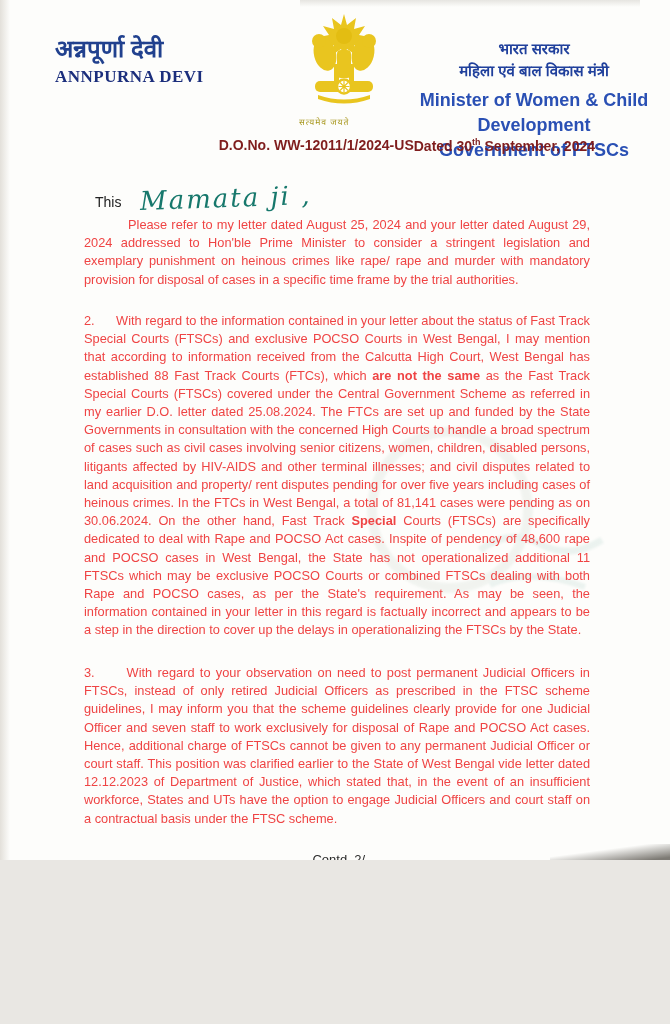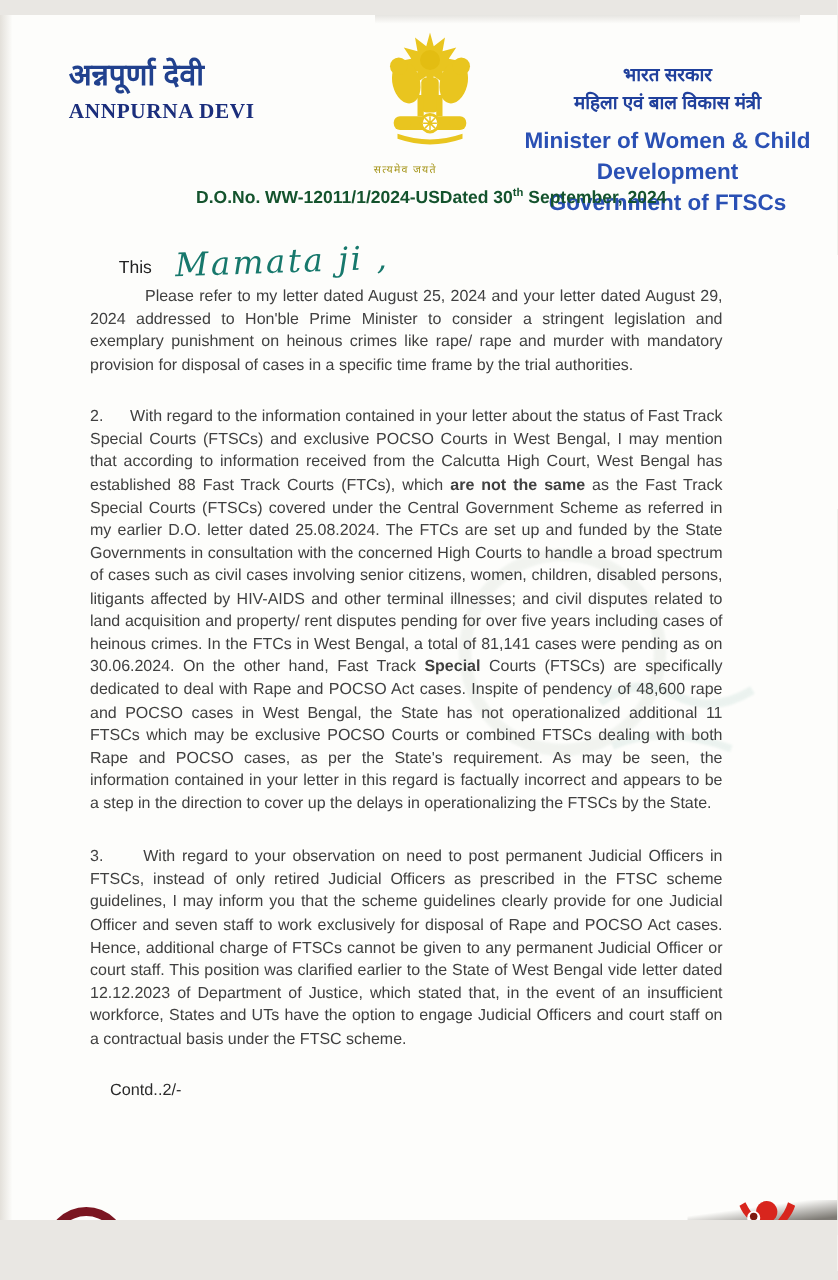--- a/index.html
+++ b/index.html
@@ -1,17 +1,17 @@
 <!DOCTYPE html>
 <html><head>
 <meta charset="utf-8">
 <style>
   html,body{margin:0;padding:0;background:#e9e7e3;}
   .page{
-    position:relative;width:670px;height:964px;margin:12px auto;
+    position:relative;width:670px;height:860px;margin:0 auto;
     background:#fdfdfb;overflow:hidden;
     font-family:"Liberation Sans",sans-serif;color:#2d2d2d;
   }
   
   .edge-left{position:absolute;left:0;top:0;width:10px;height:100%;
     background:linear-gradient(to right,#e3e0da,rgba(255,255,255,0));}
   .smudge-top{position:absolute;left:300px;top:0;width:340px;height:7px;
     background:linear-gradient(to bottom,#cfccc6,rgba(255,255,255,0));opacity:.5;}
   .shadow-corner{position:absolute;right:0;bottom:0;width:120px;height:16px;
     background:linear-gradient(to top left,#7d7a74 8%,rgba(255,255,255,0) 60%);}
@@ -22,36 +22,36 @@
   .sender-en{font-family:Liberation Serif, serif;font-weight:bold;font-size:17px;
     color:#1b2e7c;letter-spacing:.5px;margin-top:5px;}
   .emblem{position:absolute;left:299px;top:10px;width:90px;height:118px;
     text-align:left;filter:blur(.3px);}
   .emblem-caption{font-size:8.5px;color:#a59417;margin-top:-2px;letter-spacing:1px;}
   .ministry{position:absolute;left:408px;top:38px;width:252px;text-align:center;}
   .ministry-hi{font-size:15px;font-weight:bold;color:#20409c;line-height:1.45;}
   .ministry-en{font-size:18px;font-weight:bold;color:#2a50b4;line-height:1.4;margin-top:6px;}
   
   .refline{position:absolute;left:95px;top:137px;width:500px;display:flex;
-    justify-content:center;font-weight:bold;font-size:14px;color:#14532d;}
+    justify-content:flex-end;font-weight:bold;font-size:14px;color:#7f1d1d;}
   .sup{vertical-align:super;font-size:9px;}
   
   .salutation{position:absolute;left:95px;top:183px;}
   .dear{font-size:14px;color:#222;}
   .handwritten{font-family:"DejaVu Serif",serif;font-style:italic;font-size:26px;
     color:#17786c;margin-left:14px;letter-spacing:2px;display:inline-block;
     transform:rotate(-2deg);}
   
-  .para{position:absolute;left:72px;width:506px;margin:0;
-    font-size:12.8px;line-height:18.2px;text-align:justify;color:#404040;}
+  .para{position:absolute;left:84px;width:506px;margin:0;
+    font-size:12.8px;line-height:18.2px;text-align:justify;color:#ef4444;}
   .para-1{top:216px;text-indent:44px;}
   .para-2{top:312px;}
   .para-3{top:664px;}
   .b{font-weight:bold;}
-  .contd{position:absolute;left:88px;top:852px;width:506px;text-align:left;
+  .contd{position:absolute;left:88px;top:852px;width:506px;text-align:center;
     font-size:13px;color:#2b2b2b;margin:0;}
   
   .footer-line{position:absolute;left:115px;top:965px;width:452px;height:2.5px;
     background:#2b49a7;}
   .footer-text{position:absolute;left:115px;top:972px;width:452px;text-align:center;
     font-size:12.2px;font-weight:bold;color:#2443a5;line-height:1.55;}
   .logo-bbbp{position:absolute;left:33px;top:950px;}
   .logo-wcd{position:absolute;left:577px;top:946px;}
 </style>
 </head>

